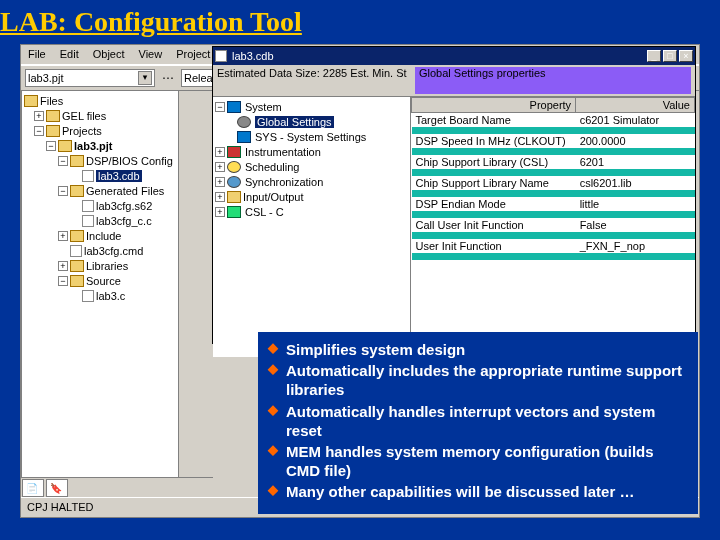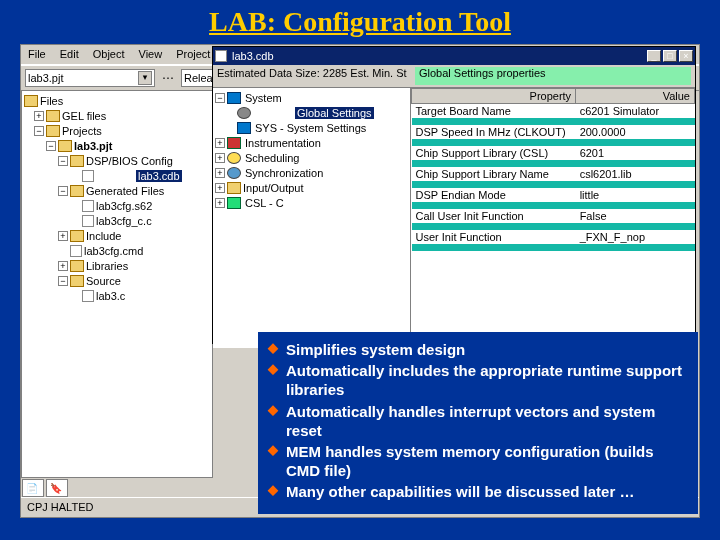--- a/index.html
+++ b/index.html
@@ -1,45 +1,45 @@
 <!DOCTYPE html>
 <html><head>
 <meta charset="utf-8">
 <style>
   * { box-sizing: border-box; font-family: Tahoma, Arial, sans-serif; }
   body { margin:0; width:720px; height:540px; background:#003399; overflow:hidden; }
-  .slide-title { text-align:center; color:#ffcc00; font-family:"Times New Roman",serif; font-size:28px; font-weight:bold; text-decoration:underline; padding:6px 0 2px; }
+  .slide-title { color:#ffcc00; font-family:"Times New Roman",serif; font-size:28px; font-weight:bold; text-decoration:underline; padding:6px 0 2px; }
   .ide { position:absolute; left:20px; top:44px; width:680px; height:474px; background:#d4d0c8; border:1px solid #808080; }
   .menubar { background:#d4d0c8; border-bottom:1px solid #fff; height:20px; display:flex; font-size:11px; }
   .menuitem { padding:3px 7px; cursor:default; }
   .toolbar { background:#d4d0c8; height:26px; display:flex; align-items:center; border-top:1px solid #fff; border-bottom:1px solid #808080; padding:0 4px; gap:4px; }
   .combo { background:#fff; border:1px solid #808080; height:18px; font-size:11px; padding:1px 2px; display:flex; align-items:center; justify-content:space-between; }
   .combo .arrow { background:#d4d0c8; border:1px solid #808080; width:14px; height:14px; text-align:center; line-height:11px; font-size:9px; }
   .tbicon { width:18px; height:18px; border:1px solid #d4d0c8; display:flex; align-items:center; justify-content:center; font-size:12px; }
   .split { display:flex; height:396px; }
-  .leftpane { width:192px; background:#fff; border:1px solid #808080; border-top:none; overflow:hidden; font-size:11px; }
+  .leftpane { width:158px; background:#fff; border:1px solid #808080; border-top:none; overflow:hidden; font-size:11px; }
   .treepane { padding:2px; }
   .treerow { display:flex; align-items:center; height:15px; gap:2px; white-space:nowrap; }
   .glyph { width:10px; height:10px; border:1px solid #808080; text-align:center; line-height:8px; font-size:9px; background:#fff; }
   .foldericon { width:14px; height:12px; background:#f0d070; border:1px solid #a07000; }
   .fileicon { width:12px; height:12px; background:#fff; border:1px solid #888; }
-  .selnode { background:#08246b; color:#fff; padding:0 2px;margin-left:40px; }
+  .selnode { background:#08246b; color:#fff; padding:0 2px; }
   .boldnode { font-weight:bold; }
   .tabbar { display:flex; height:20px; background:#d4d0c8; border-top:1px solid #808080; }
   .tabbtn { width:22px; height:18px; border:1px solid #808080; background:#fff; margin:1px; display:flex; align-items:center; justify-content:center; font-size:10px; }
   .status { position:absolute; left:0; bottom:0; height:20px; width:100%; background:#d4d0c8; border-top:1px solid #fff; font-size:11px; padding:3px 6px; }
   .cfgwin { position:absolute; left:212px; top:46px; width:484px; height:298px; background:#d4d0c8; border:1px solid #000; border-right:1.5px solid #000; border-bottom:1.5px solid #000;}
   .cfgtitle { background:#0a246a; color:#fff; display:flex; align-items:center; justify-content:space-between; height:18px; padding:0 2px; font-size:11px; }
   .cfgtitle .btns { display:flex; gap:2px; }
   .winbtn { width:14px; height:12px; background:#d4d0c8; border:1px solid #fff; border-right-color:#404040; border-bottom-color:#404040; font-size:9px; text-align:center; line-height:10px; }
-  .estbar { background:#d4d0c8; font-size:11px; height:23px; border-bottom:1px solid #808080; padding:2px 4px; display:flex; }
+  .estbar { background:#d4d0c8; font-size:11px; height:32px; border-bottom:1px solid #808080; padding:2px 4px; display:flex; }
   .cfgbody { display:flex; height:260px; background:#fff; }
   .cfgtree { width:198px; border-right:1px solid #808080; font-size:11px; padding:2px; overflow:hidden; }
   .propspane { flex:1; display:flex; flex-direction:column; }
-  .propstitle { background:#86efac; font-size:11px; border-bottom:1px solid #808080; padding:2px 4px; }
+  .propstitle { background:#8b5cf6; font-size:11px; border-bottom:1px solid #808080; padding:2px 4px; }
   .proptable { flex:1; overflow:hidden; }
   .proptable table { width:100%; border-collapse:collapse; font-size:11px; }
   .proptable th { background:#d4d0c8; text-align:right; padding:1px 4px; border:1px solid #808080; font-weight:normal; }
   .proptable td { padding:1px 4px; border-bottom:7px solid #14b8a6; }
   .chipicon { width:14px; height:12px; display:inline-block; background:#2d7; border:1px solid #063; margin-right:2px; }
   .gearicon { width:14px; height:12px; display:inline-block; background:#888; border-radius:50%; border:1px solid #444; margin-right:2px; }
   .monicon { width:14px; height:12px; display:inline-block; background:#07c; border:1px solid #036; margin-right:2px; }
   .docicon { width:12px; height:12px; display:inline-block; background:#fff; border:1px solid #888; margin-right:2px; }
   .bullets { position:absolute; left:258px; top:332px; width:440px; background:#003399; color:#fff; font-size:15px; font-weight:bold; padding:6px 10px 10px; line-height:1.28; }
   .brow { display:flex; margin:2px 0; }

